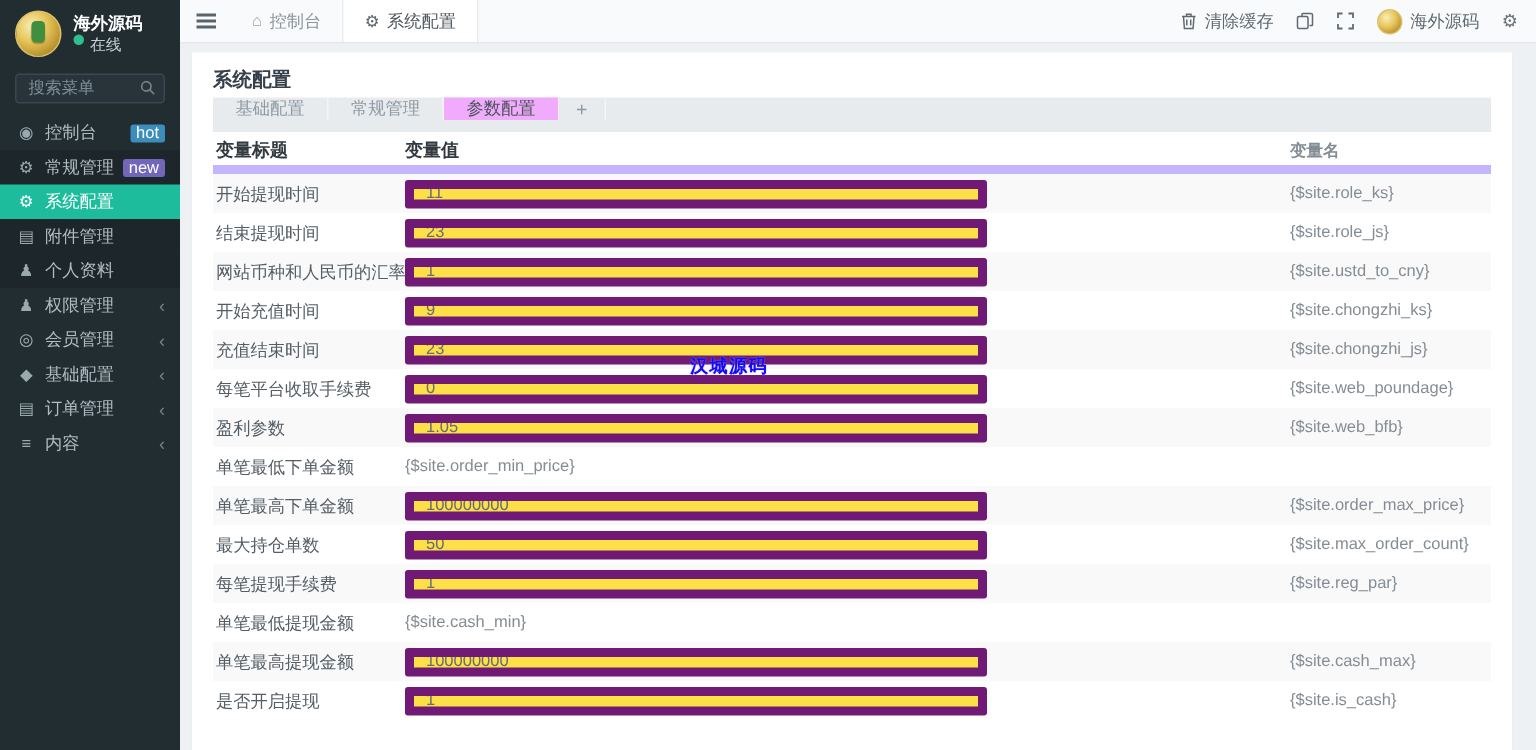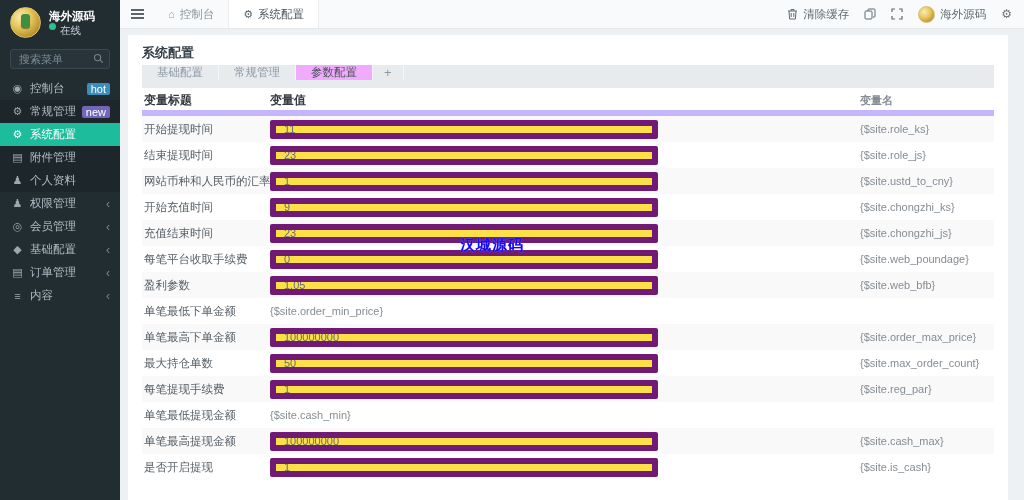--- a/index.html
+++ b/index.html
@@ -58,21 +58,21 @@
   .table { width:100%; }
   .trow, .thead { display:flex; align-items:center; }
   .thead { height:26px; font-weight:bold; color:#333a40; font-size:12px; border-bottom:6px solid #c4b5fd; }
   .trow { height:26px; font-size:11.5px; color:#555e65; }
   .rows .trow:nth-child(odd) { background:#f9f9fa; }
   .col-title { width:128px; flex:0 0 auto; padding-left:2px; white-space:nowrap; }
   .col-value { width:590px; flex:0 0 auto; }
   .col-var { flex:1; color:#858d94; font-size:11px; white-space:nowrap; }
   .val-input { width:388px; height:19px; border:6px solid #701a75; border-radius:2px; font-size:11px; color:#666e74; padding:0 8px; outline:none; background:#fde047; font-family:"Liberation Sans","DejaVu Sans",sans-serif; }
 
-  .watermark { position:absolute; left:460px; top:236px; font-size:15px; font-weight:bold; color:#1708f7; letter-spacing:1px; z-index:9; text-shadow:0 0 1px #8f8ffd;text-align:center; }
+  .watermark { position:absolute; left:460px; top:236px; font-size:12px; font-weight:bold; color:#1708f7; letter-spacing:1px; z-index:9; text-shadow:0 0 1px #8f8ffd;text-align:center; }
 </style>
 </head>
 <body>
 
 <div class="sidebar">
   <div class="user-panel">
     <div class="avatar"></div>
     <div class="user-meta">
       <div class="user-name">海外源码</div>
       <div class="user-status">

